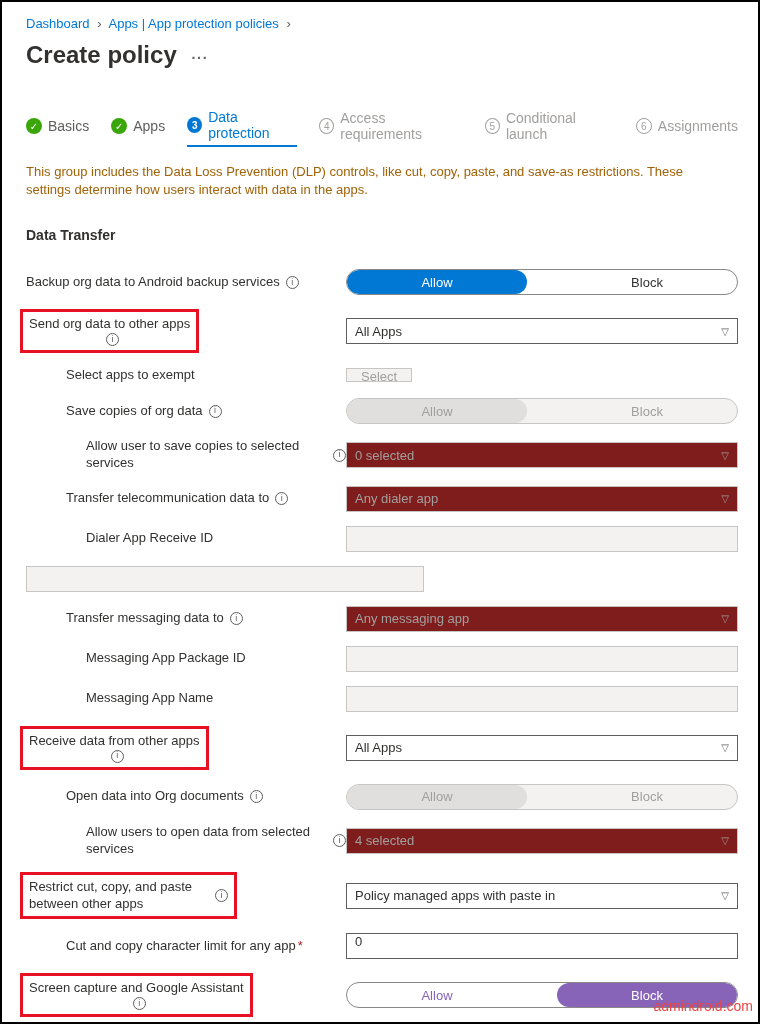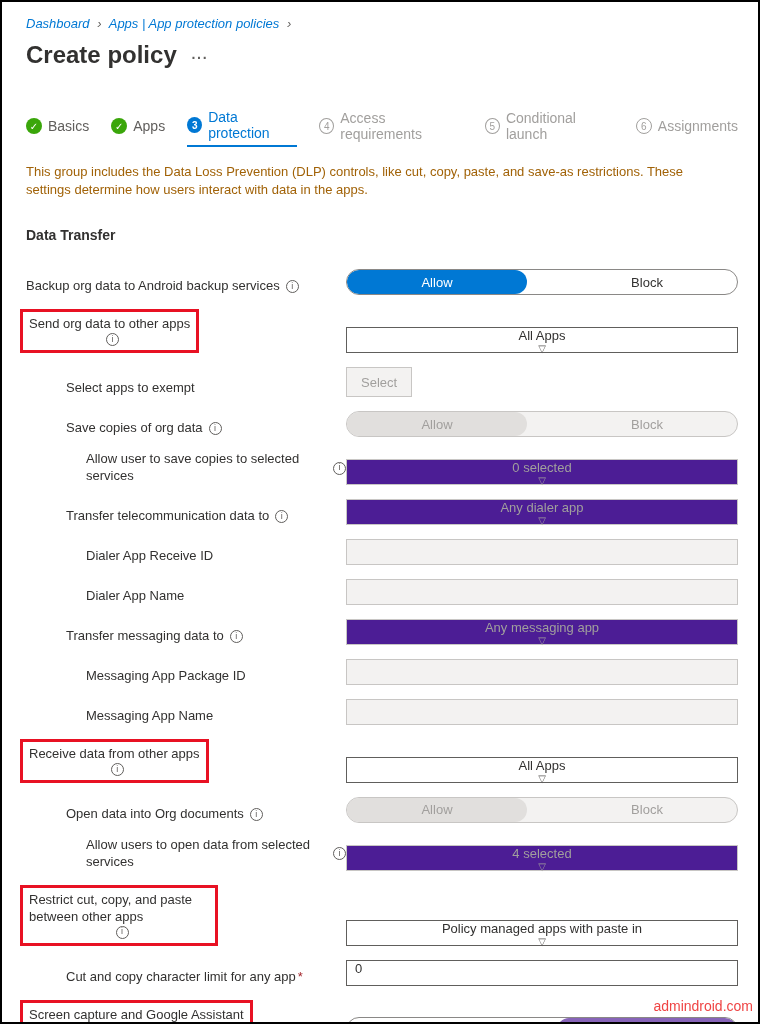--- a/index.html
+++ b/index.html
@@ -9,65 +9,65 @@
     color: #323130;
     background: #fff;
     width: 760px;
     height: 1024px;
     border: 2px solid #000;
     padding: 14px 20px 20px 24px;
     overflow: hidden;
     position: relative;
   }
   
-  .breadcrumb { font-size: 13px; color: #605e5c; font-style: italic; }
+  .breadcrumb { font-size: 13px; color: #605e5c; }
   .breadcrumb a { color: #0078d4; text-decoration: none; }
   .breadcrumb .sep { color: #605e5c; margin: 0 4px; }
   
   .page-title { font-size: 24px; font-weight: 600; margin-top: 10px; }
   .page-title .dots { font-size: 14px; color: #605e5c; margin-left: 8px; letter-spacing: 1px; }
   
   .tabs { display: flex; gap: 22px; margin-top: 40px; font-size: 14px; color: #605e5c; }
   .tab { display: flex; align-items: center; gap: 6px; padding-bottom: 4px; }
   .tab.active { color: #0078d4; border-bottom: 2px solid #0078d4; }
   .tab.done .circ { background: #3aa60a; color:#fff; width:16px; height:16px; border-radius:50%; display:flex; align-items:center; justify-content:center; font-size:10px; }
   .tab.active .circ { background:#0078d4; color:#fff; width:16px; height:16px; border-radius:50%; display:flex; align-items:center; justify-content:center; font-size:10px; font-weight:600;}
   .tab.future .circ { border:1px solid #a19f9d; color:#a19f9d; width:16px; height:16px; border-radius:50%; display:flex; align-items:center; justify-content:center; font-size:10px;}
   .tab.future { color:#a19f9d; }
   
   .desc { margin-top: 16px; font-size: 13px; line-height: 1.4; color: #a16207; max-width: 690px;}
   
   .section-head { font-weight: 600; font-size: 14px; margin-top: 28px; margin-bottom: 26px; }
   
-  .row { display: flex; align-items:flex-end; margin-bottom: 14px; }
+  .row { display: flex; align-items:center; margin-bottom: 14px; }
   .row.tight { margin-bottom: 10px; }
   .label-col { width: 320px; flex-shrink:0; font-size:13px; color:#323130; display:flex; align-items:center; line-height:1.3;}
   .label-col.indent1 { padding-left: 40px; width:320px;}
   .label-col.indent2 { padding-left: 60px; width:320px;}
   .info { display:inline-flex; width:13px; height:13px; border:1px solid #605e5c; border-radius:50%; font-size:9px; align-items:center; justify-content:center; color:#605e5c; margin-left:6px; flex-shrink:0;}
   .req { color:#a4262c; margin-left:2px;}
   .ctrl-col { flex: 1 1 auto; max-width: 398px;}
   
   .pill { display:flex; width:100%; border:1px solid #8a8886; border-radius:14px; overflow:hidden; height:26px;gap:30px;}
   .pill-opt { flex:1; display:flex; align-items:center; justify-content:center; font-size:13px;}
   .pill-opt.sel-blue   { background:#0078d4; color:#fff; border-radius:14px;}
   .pill-opt.sel-purple { background:#8764b8; color:#fff; border-radius:14px;}
   .pill.disabled { background:#f3f2f1; border-color:#c8c6c4; color:#a19f9d;}
   .pill.disabled .pill-opt { color:#a19f9d; }
   .pill.disabled .pill-opt.sel-gray { background:#e1dfdd; border-radius:14px;}
   
-  .dd { display:flex; align-items:center; justify-content:space-between; width:100%; height:26px; border:1px solid #605e5c; padding:0 8px; font-size:13px; background:#fff;flex-direction:column;}
-  .dd.disabled { background:#4c1d95; border-color:#c8c6c4; color:#a19f9d;}
+  .dd { display:flex; align-items:center; justify-content:space-between; width:100%; height:26px; border:1px solid #605e5c; padding:0 8px; font-size:13px; background:#fff;}
+  .dd.disabled { background:#7f1d1d; border-color:#c8c6c4; color:#a19f9d;}
   .dd .chev { font-size:10px; color:#605e5c;}
   .dd.disabled .chev { color:#a19f9d;}
   
   .txt { width:100%; height:26px; border:1px solid #605e5c; padding:0 8px; font-size:13px; background:#fff;}
   .txt.disabled { background:#f3f2f1; border-color:#c8c6c4; color:#a19f9d;}
   
-  .btn-sm { height:30px; padding:0 14px; border:1px solid #8a8886; background:#fff; font-size:13px;}
+  .btn-sm { height:14px; padding:0 14px; border:1px solid #8a8886; background:#fff; font-size:13px;}
   .btn-sm.disabled { background:#f3f2f1; color:#a19f9d; border-color:#c8c6c4;}
   
   .hl { border:3px solid #e81123; padding:4px 6px; margin-left:-6px; display:inline-flex; align-items:center;flex-direction:column;}
   
   .watermark { position:absolute; right:5px; bottom:8px; color:#ef4444; font-size:14px; }
 </style>
 </head>
 <body>
 
 <div class="breadcrumb">
@@ -188,21 +188,20 @@
 </div>
 
 <div class="row">
   <div class="label-col indent2">Dialer App Receive ID</div>
   <div class="ctrl-col">
       <div class="txt disabled"></div>
     </div>
 </div>
 
 <div class="row">
-  <div class="label-col indent2">Dialer App Name</div>
   <div class="ctrl-col">
       <div class="txt disabled"></div>
     </div>
 </div>
 
 <div class="row">
   <div class="label-col indent1">
     <span>Transfer messaging data to</span>
     <span class="info">i</span>
   </div>
@@ -264,21 +263,21 @@
   <div class="ctrl-col">
     <div class="dd disabled">
       <span>4 selected</span>
       <span class="chev">▽</span>
     </div>
   </div>
 </div>
 
 <div class="row">
   <div class="label-col">
-    <span class="hl" style="flex-direction:column;">
+    <span class="hl" style="flex-direction:row;">
       <span style="max-width:180px;">Restrict cut, copy, and paste between other apps</span>
       <span class="info">i</span>
     </span>
   </div>
   <div class="ctrl-col">
     <div class="dd">
       <span>Policy managed apps with paste in</span>
       <span class="chev">▽</span>
     </div>
   </div>

